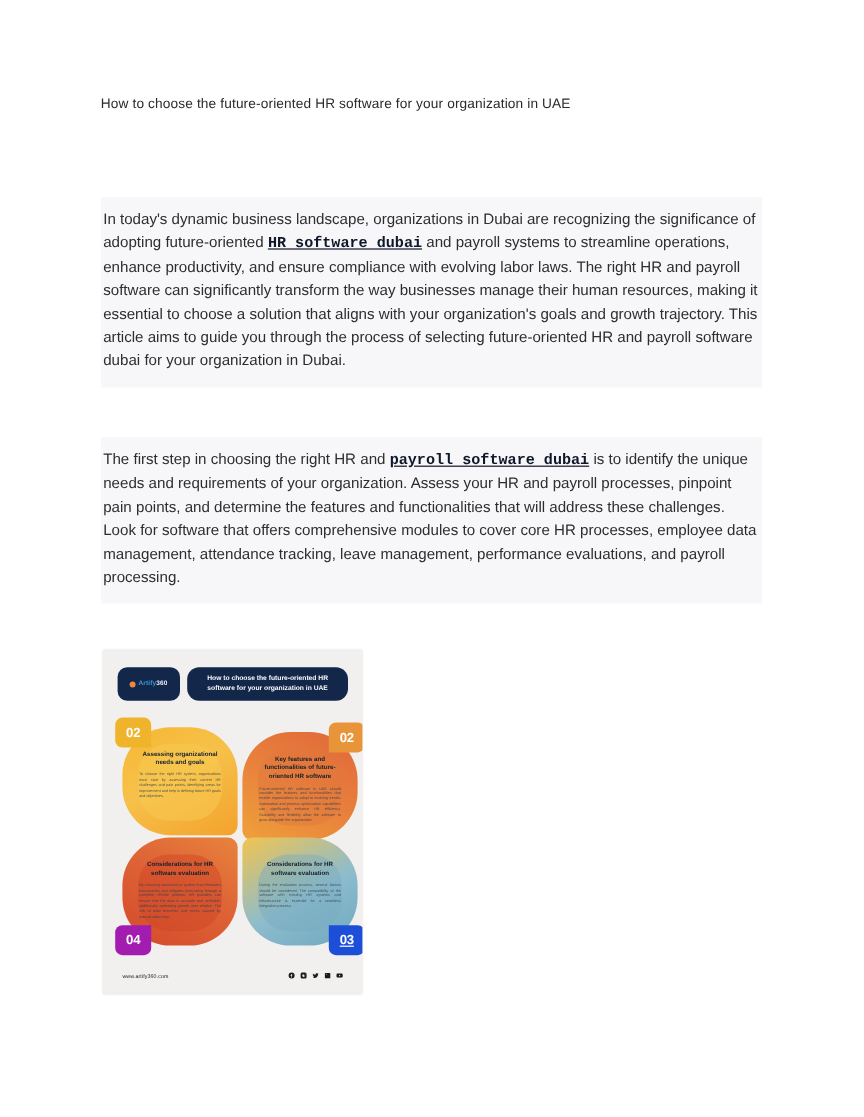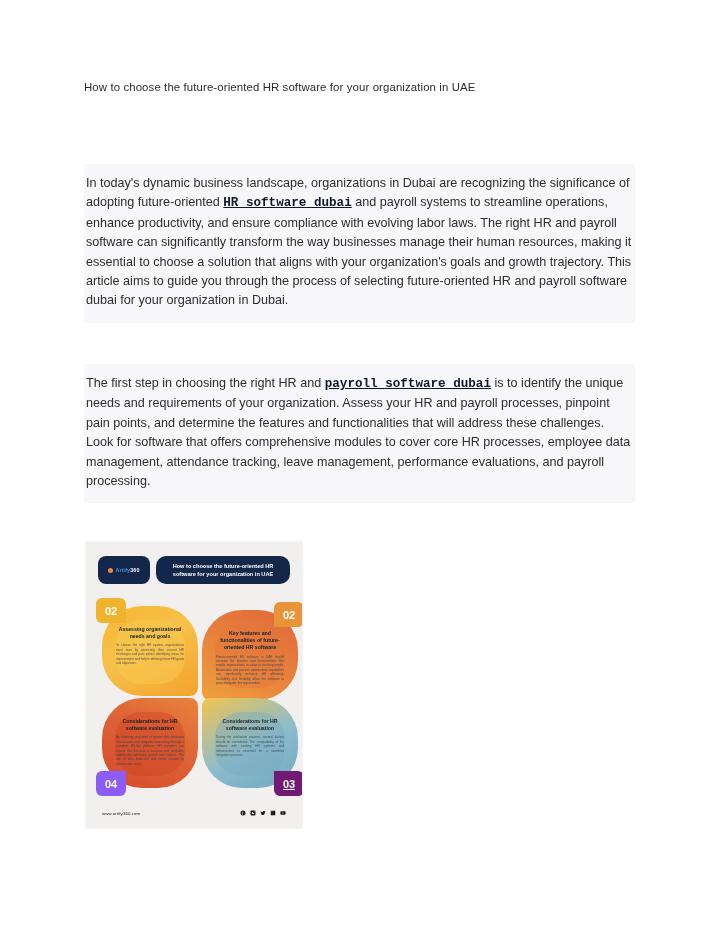--- a/index.html
+++ b/index.html
@@ -216,22 +216,22 @@
     display: flex;
     align-items: center;
     justify-content: center;
     font-size: 11px;
     font-weight: bold;
     color: #ffffff;
     letter-spacing: -0.02em;
   }
   .badge-01 { left: -6px; top: -8px;  background: #f0b32c; border-radius: 6px 6px 0 6px; }
   .badge-02 { right: -6px; top: -8px; background: #e8953a; border-radius: 6px 6px 6px 0; }
-  .badge-04 { left: -6px; bottom: -8px; background: #8b5cf6; border-radius: 6px 0 6px 6px; }
-  .badge-03 { right: -6px; bottom: -8px; background: #701a75; border-radius: 0 6px 6px 6px; text-decoration: underline; }
+  .badge-04 { left: -6px; bottom: -8px; background: #a21caf; border-radius: 6px 0 6px 6px; }
+  .badge-03 { right: -6px; bottom: -8px; background: #1d4ed8; border-radius: 0 6px 6px 6px; text-decoration: underline; }
 
   .ig-footer {
     position: absolute;
     left: 10px;
     right: 10px;
     bottom: 8px;
     display: flex;
     align-items: center;
     justify-content: space-between;
   }

